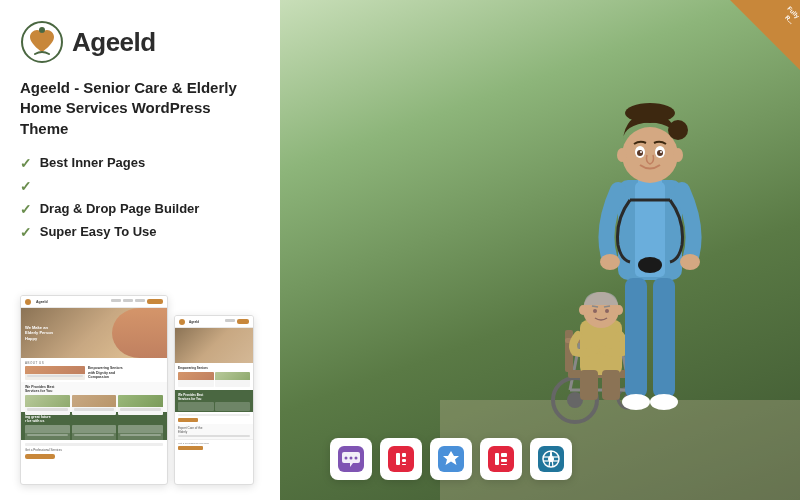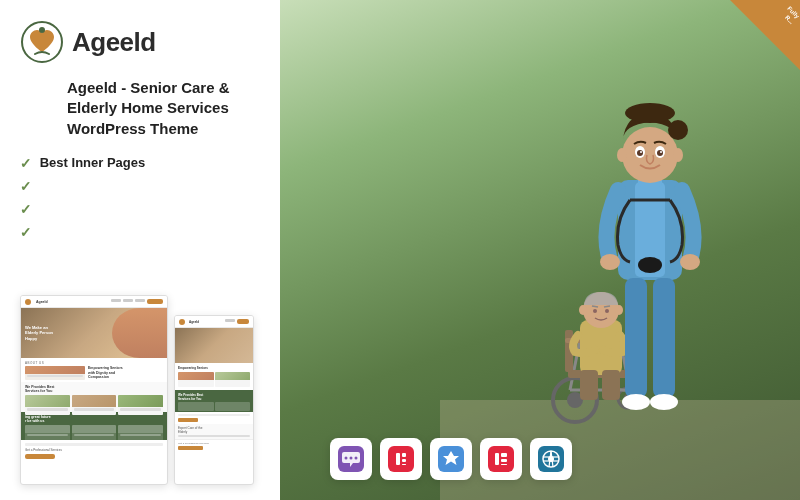--- a/index.html
+++ b/index.html
@@ -50,21 +50,20 @@
       color: #2c2c2c;
       letter-spacing: -0.5px;
     }
 
     .product-title {
       font-size: 15px;
       font-weight: 700;
       color: #222;
       line-height: 1.35;
       margin-bottom: 16px;
-      margin-left: 47px;
     }
 
     
     .features-list {
       list-style: none;
       margin-bottom: 16px;
     }
     .features-list li {
       display: flex;
       align-items: center;
@@ -360,23 +359,25 @@
     <ul class="features-list">
       <li>
         <span class="check-icon">✓</span>
         <span>Best Inner Pages</span>
       </li>
       <li>
         <span class="check-icon">✓</span>
       </li>
       <li>
         <span class="check-icon">✓</span>
+        <span>Drag &amp; Drop Page Builder</span>
       </li>
       <li>
         <span class="check-icon">✓</span>
+        <span>Super Easy To Use</span>
       </li>
     </ul>
 
     <div class="screenshots-area">
 
       <div class="screenshot-card main-shot">
 
         <div class="mini-header">
           <div class="mini-logo-dot"></div>
           <span style="font-size:3.5px;color:#333;font-weight:700;margin-left:2px;">Ageeld</span>

